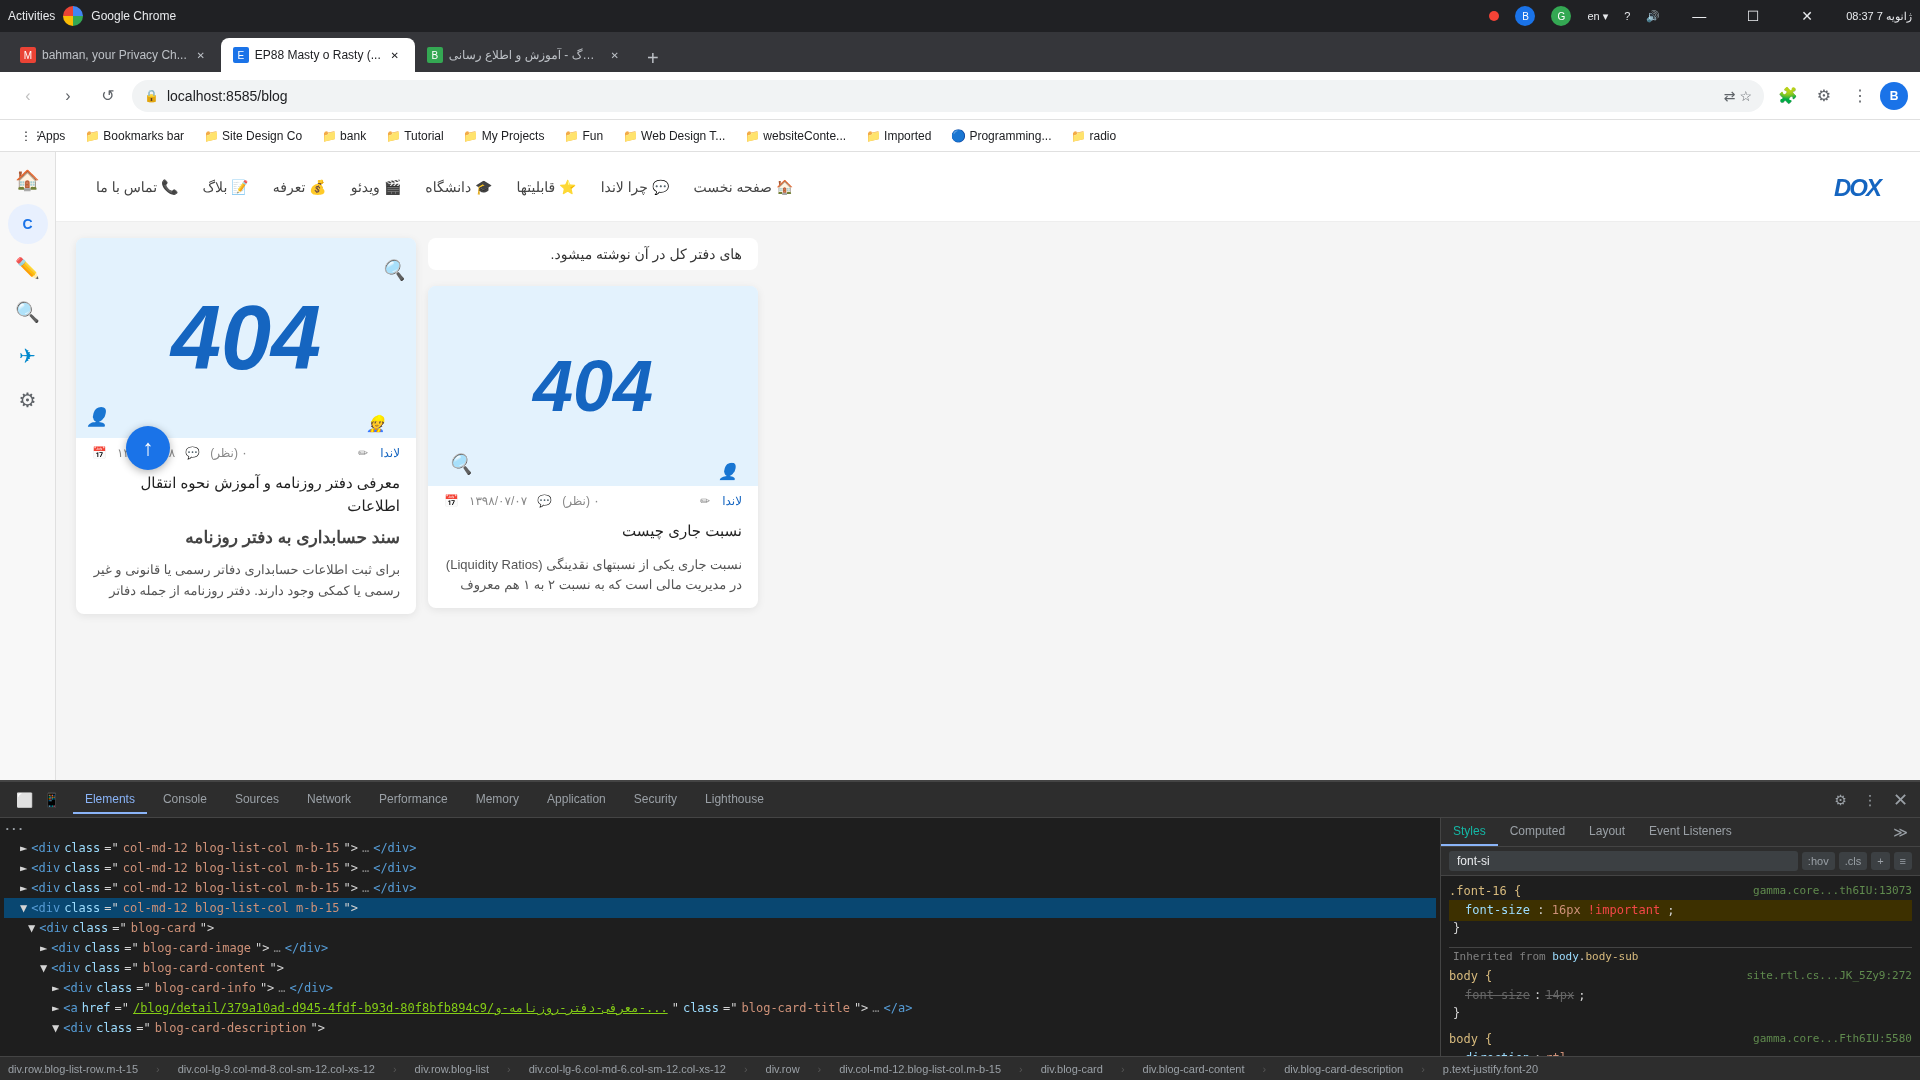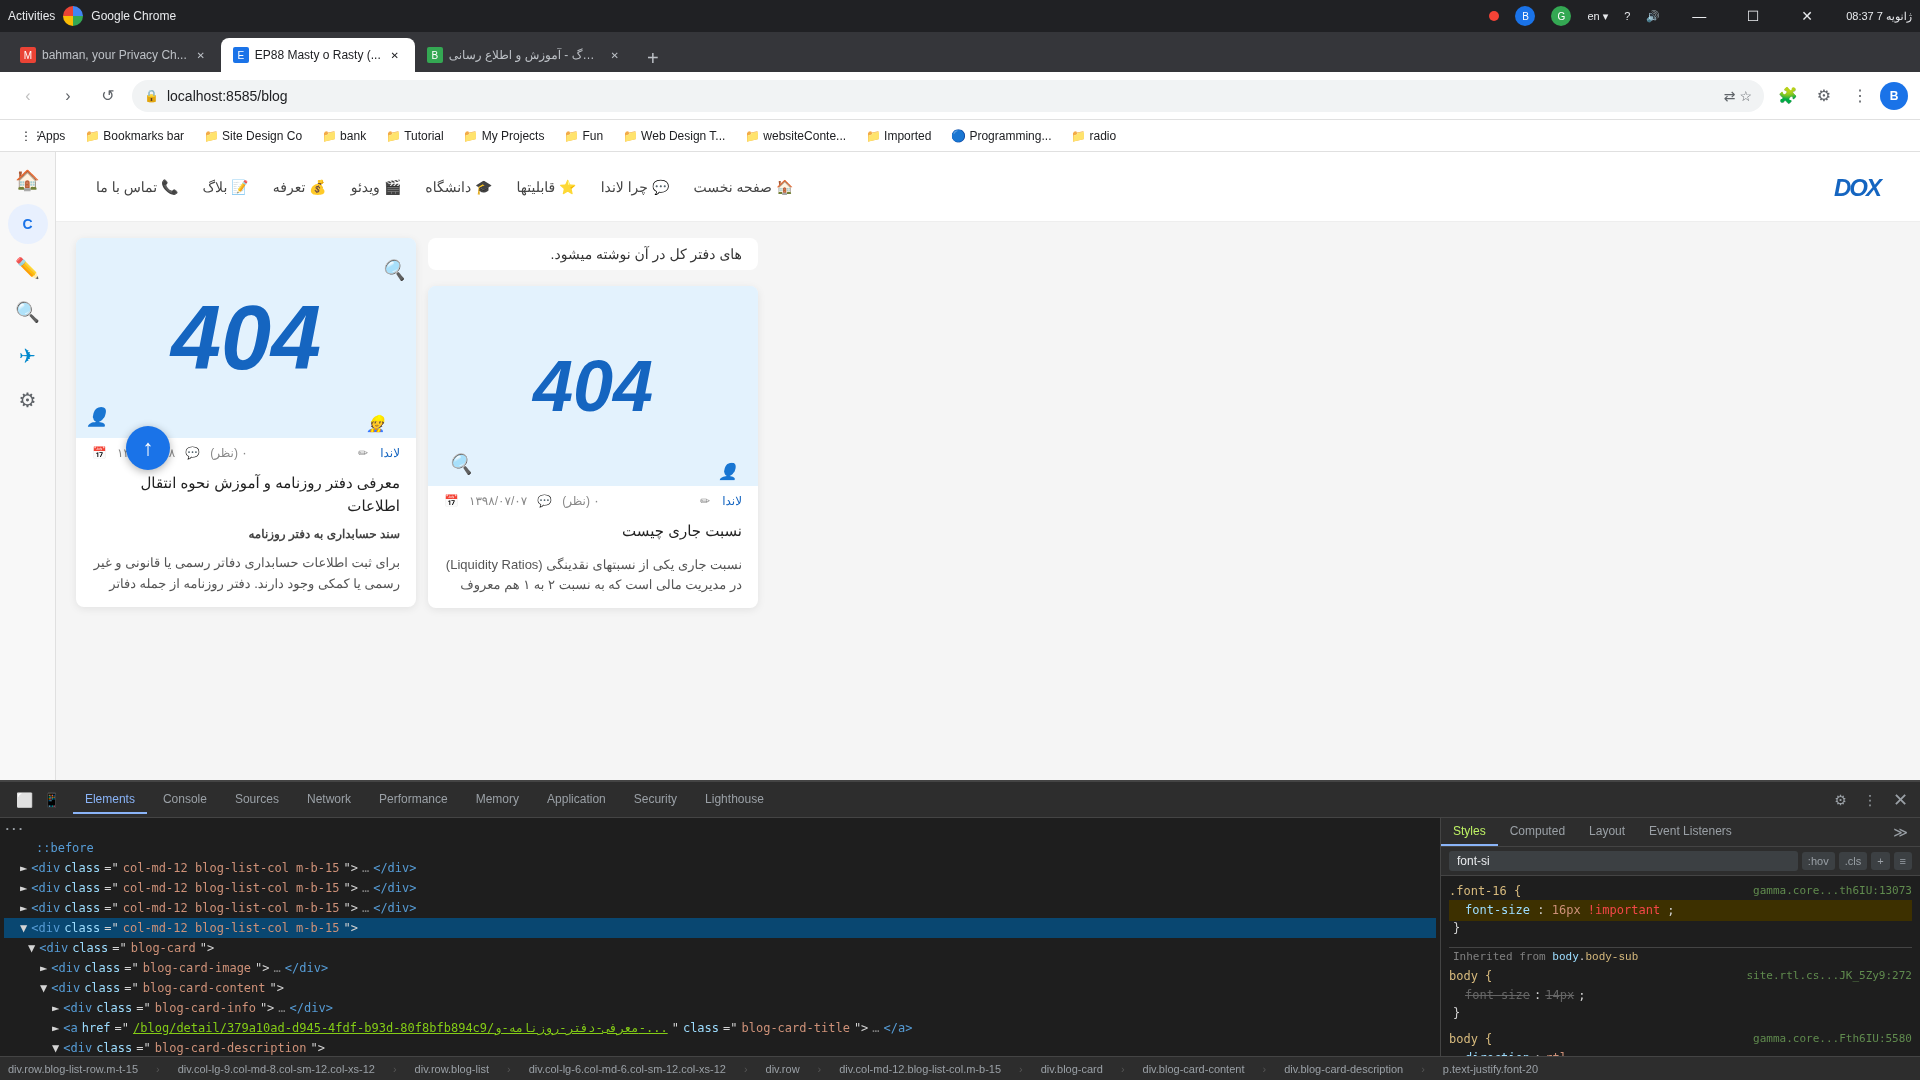--- a/index.html
+++ b/index.html
@@ -163,21 +163,21 @@
       display: flex; justify-content: space-between; align-items: center;
       padding: 8px 16px; font-size: 12px; color: #888; direction: rtl;
     }
     .card-meta-left { display: flex; gap: 12px; align-items: center; }
     .card-author { color: #1565c0; font-weight: 500; }
     .card-title {
       padding: 4px 16px 8px; font-size: 15px; font-weight: normal;
       color: #222; direction: rtl; text-align: right; line-height: 1.5;
     }
     .card-subtitle {
-      padding: 2px 16px 8px; font-size: 12px; font-weight: 600;
+      padding: 2px 16px 8px; font-size: 17px; font-weight: 600;
       color: #444; direction: rtl; text-align: right;
     }
     .card-body {
       padding: 4px 16px 12px; font-size: 13px; color: #555;
       direction: rtl; text-align: right; line-height: 1.6;
       overflow: hidden; max-height: 80px;
     }
 
     
     .devtools {
@@ -229,21 +229,21 @@
       background: #1e1e1e;
       border-left: 1px solid #444;
       display: flex;
       flex-direction: column;
       overflow: hidden;
     }
     .styles-tabs {
       display: flex; background: #2d2d2d; border-bottom: 1px solid #444;
     }
     .st-tab { padding: 6px 12px; font-size: 12px; color: #9aa0a6; cursor: pointer; }
-    .st-tab.active { color: #bef264; border-bottom: 2px solid #8ab4f8; }
+    .st-tab.active { color: #14b8a6; border-bottom: 2px solid #8ab4f8; }
     .styles-toolbar {
       display: flex; align-items: center; gap: 4px; padding: 4px 8px;
       background: #2d2d2d; border-bottom: 1px solid #444;
     }
     .filter-input {
       flex: 1; background: #3c4043; border: none; border-radius: 3px;
       color: #e8eaed; font-size: 12px; padding: 3px 8px; outline: none;
     }
     .filter-input::placeholder { color: #9aa0a6; }
     .styles-btn { background: #3c4043; border: none; color: #9aa0a6; padding: 3px 6px; border-radius: 3px; cursor: pointer; font-size: 11px; }
@@ -544,24 +544,20 @@
       <button class="dt-icon-btn close-devtools">✕</button>
     </div>
   </div>
 
   <div class="devtools-body">
 
     <div class="dom-panel">
       <div style="position:absolute;top:2px;left:4px;font-size:11px;color:#9aa0a6;font-weight:bold;">...</div>
       <div class="dom-panel-inner" style="margin-top:16px;">
 
-        <div class="dom-line">
-          <span style="display:inline-block;width:24px;"></span>
-          <span class="dom-tag">::before</span>
-        </div>
 
         <div class="dom-line">
           <span style="display:inline-block;width:8px;"></span>
           <span class="dom-caret">►</span>
           <span class="dom-tag">&lt;div </span>
             <span class="dom-attr-name">class</span>
             <span>="</span>
             <span class="dom-attr-val">col-md-12 blog-list-col m-b-15</span>
             <span>"&gt;</span>
           <span class="dom-ellipsis">…</span>
@@ -693,21 +689,21 @@
           <div class="css-prop-line css-yellow-bg">
             <span class="dom-attr-name">font-size</span>
             <span style="color:#d4d4d4;">: </span>
             <span class="css-val">16px</span>
             <span class="css-important"> !important</span>
             <span style="color:#d4d4d4;">;</span>
           </div>
           <div style="padding:0 4px;color:#d4d4d4;">}</div>
         </div>
 
-        <div class="inherited-header">Inherited from <span style="color:#9cdcfe;">body</span><span style="color:#d4d4d4;">.</span><span style="color:#d7ba7d;font-family:Liberation Mono, monospace;">body-sub</span></div>
+        <div class="inherited-header">Inherited from <span style="color:#9cdcfe;">body</span><span style="color:#d4d4d4;">.</span><span style="color:#d7ba7d;">body-sub</span></div>
 
         <div class="css-rule">
           <div class="css-selector">
             <span>body {</span>
             <span class="css-source">site.rtl.cs...JK_5Zy9:272</span>
           </div>
           <div class="css-prop-line">
             <span class="dom-attr-name css-strikethrough">font-size</span>
             <span style="color:#d4d4d4;">: </span>
             <span class="css-val css-strikethrough">14px</span>

